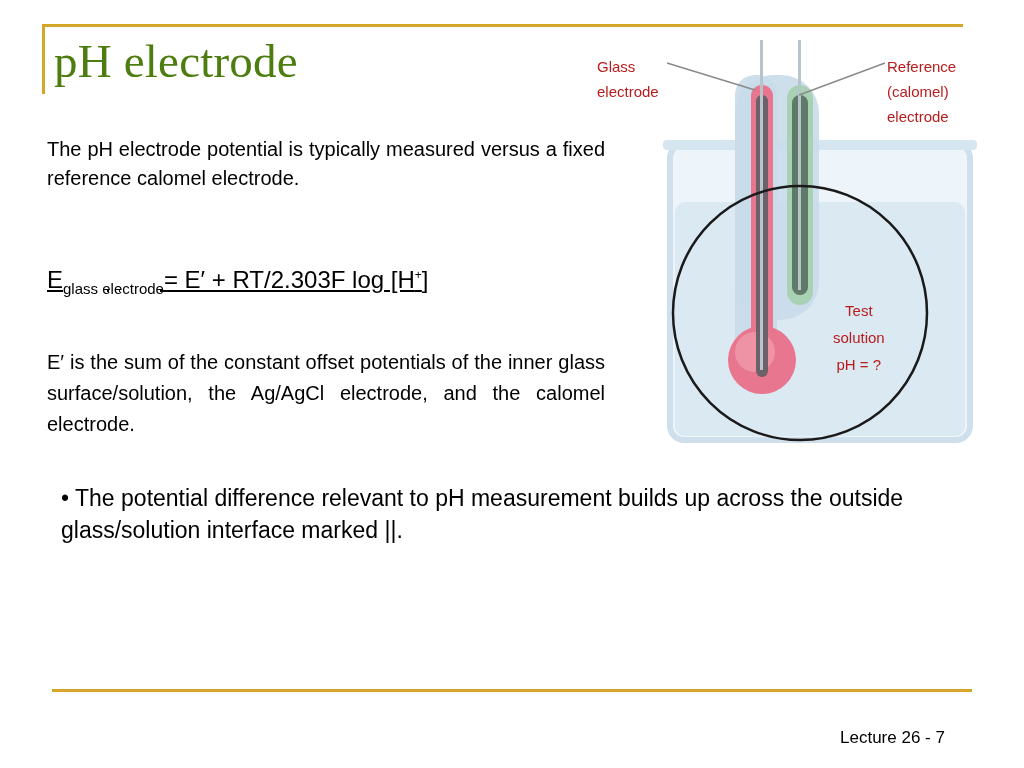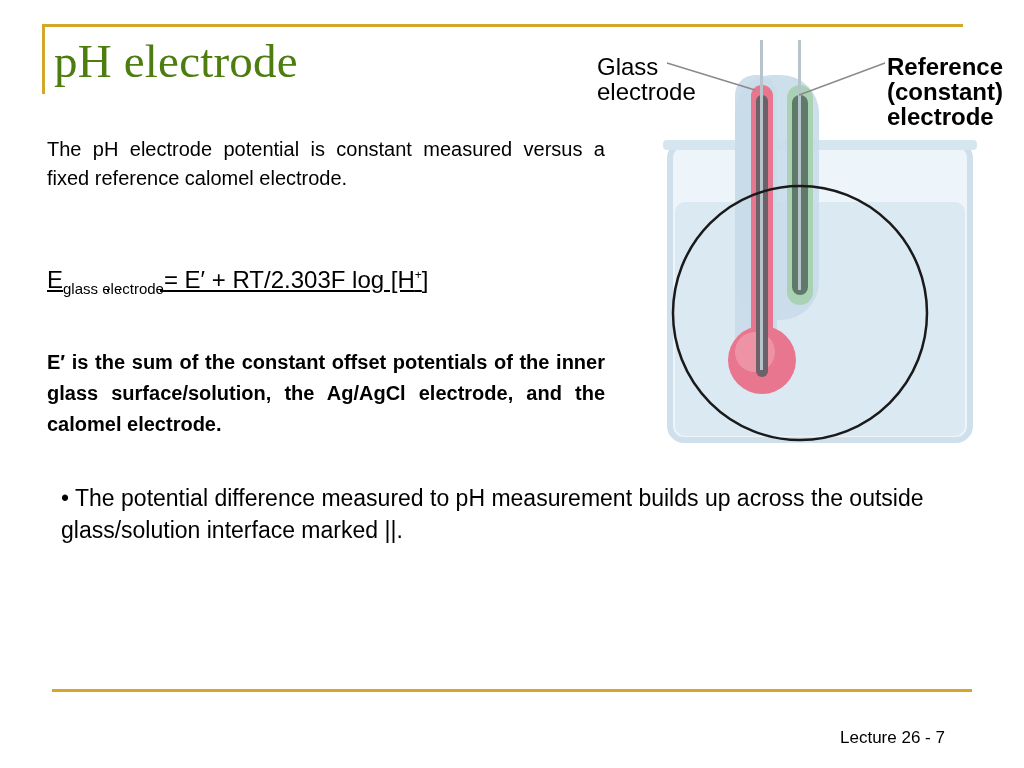--- a/index.html
+++ b/index.html
@@ -9,36 +9,36 @@
   .gold-left { position:absolute; left:42px; top:24px; width:3px; height:70px; background:#d4a62a; }
   .gold-bottom { position:absolute; left:52px; top:689px; width:920px; height:3px; background:#d4a62a; }
   .title { position:absolute; left:54px; top:38px; font-family:"Liberation Serif", serif; font-size:47px;
            color:#4d7c0f; line-height:1; letter-spacing:0.2px; }
   .intro { position:absolute; left:47px; top:135px; width:558px; font-size:20px; line-height:29px;
            text-align:justify; text-align-last:left; }
   .equation { position:absolute; left:47px; top:260px; font-size:24px; line-height:30px; white-space:nowrap;text-decoration:underline; }
   .equation sub { font-size:15px; vertical-align:-6px; }
   .equation sup { font-size:12px; vertical-align:9px; }
   .explain { position:absolute; left:47px; top:347px; width:558px; font-size:20px; line-height:31px;
-             text-align:justify; text-align-last:left;font-weight:bold; }
+             text-align:justify; text-align-last:left; }
   .bullets { position:absolute; left:61px; top:482px; width:910px; font-size:23px; line-height:32px; }
   .bullet { margin:0 0 8px 0; }
   .footer { position:absolute; left:840px; top:728px; font-size:17px;text-align:center; }
   .figure { position:absolute; left:585px; top:40px; width:430px; height:405px; }
-  .fig-label { position:absolute; font-size:24px; line-height:25px; color:#000000; }
+  .fig-label { position:absolute; font-size:15px; line-height:25px; color:#b91c1c; }
 </style>
 </head>
 <body>
 
 <div class="gold-top"></div>
 <div class="gold-left"></div>
 
 <div class="title">pH electrode</div>
 
-<div class="intro">The pH electrode potential is constant measured versus a fixed reference calomel electrode.</div>
+<div class="intro">The pH electrode potential is typically measured versus a fixed reference calomel electrode.</div>
 
 <div class="equation"><span>E</span><sub>glass electrode</sub><span>= E′ + RT/2.303F log [H</span><sup>+</sup><span>]</span></div>
 
 <div class="explain">E′ is the sum of the constant offset potentials of the inner glass surface/solution, the Ag/AgCl electrode, and the calomel electrode.</div>
 
 <div class="figure">
   <svg width="430" height="405" viewBox="0 0 430 405">
 
     <rect x="85" y="104" width="300" height="296" rx="14" fill="#eef5fa" stroke="#cfe0ec" stroke-width="6"></rect>
     <rect x="78" y="100" width="314" height="10" rx="4" fill="#d6e6f0"></rect>
@@ -60,26 +60,31 @@
 
     <line x1="82" y1="23" x2="170" y2="50" stroke="#8a8a8a" stroke-width="1.5"></line>
     <line x1="300" y1="23" x2="214" y2="55" stroke="#8a8a8a" stroke-width="1.5"></line>
 
     <circle cx="215" cy="273" r="127" fill="none" stroke="#1a1a1a" stroke-width="2.5"></circle>
   </svg>
   <div class="fig-label" style="left:12px; top:14px;">
     <div>Glass</div>
     <div>electrode</div>
   </div>
-  <div class="fig-label" style="left:302px; top:14px;font-weight:bold;">
+  <div class="fig-label" style="left:302px; top:14px;">
     <div>Reference</div>
-    <div>(constant)</div>
+    <div>(calomel)</div>
     <div>electrode</div>
+  </div>
+  <div class="fig-label" style="left:248px; top:257px; text-align:center; line-height:27px;">
+    <div>Test</div>
+    <div>solution</div>
+    <div>pH = ?</div>
   </div>
 </div>
 
 <div class="bullets">
-  <div class="bullet">• The potential difference measured to pH measurement builds up across the outside glass/solution interface marked ||.</div>
+  <div class="bullet">• The potential difference relevant to pH measurement builds up across the outside glass/solution interface marked ||.</div>
 </div>
 
 <div class="gold-bottom"></div>
 
 <div class="footer">Lecture 26 - 7</div>
 
 </body></html>

